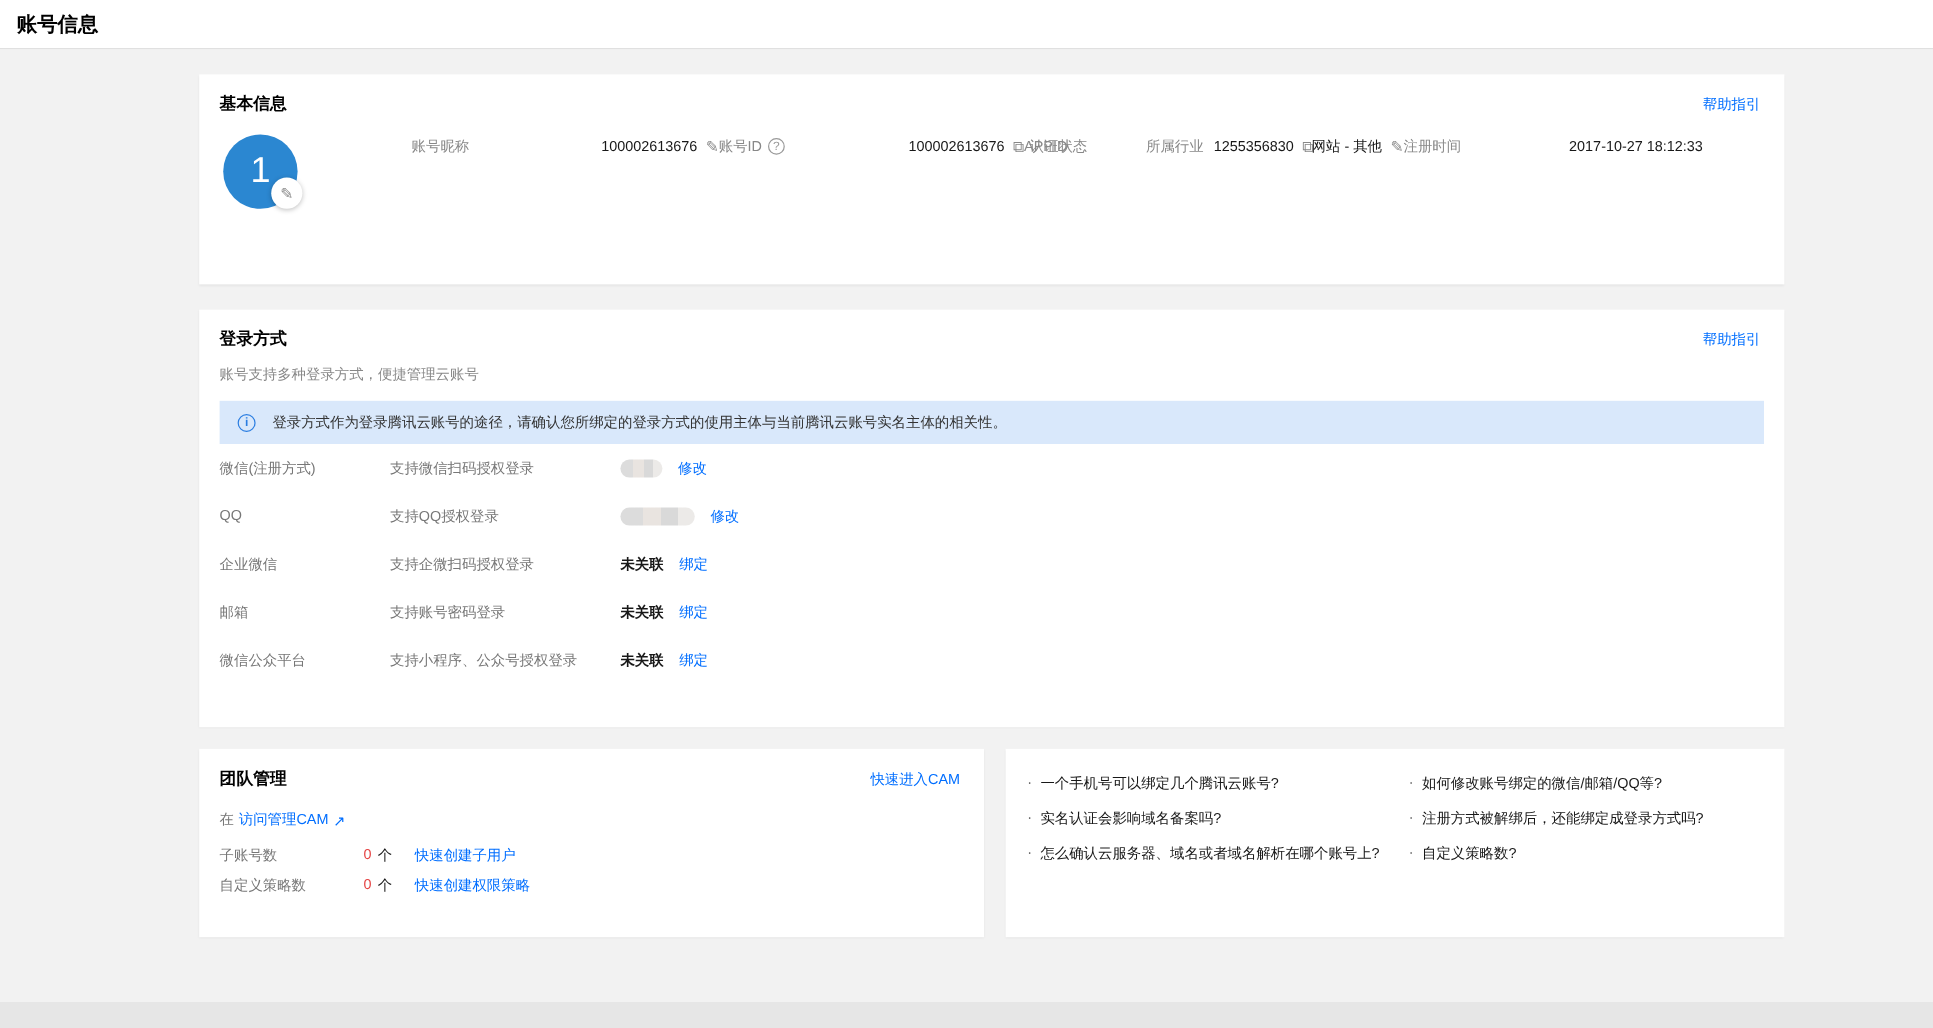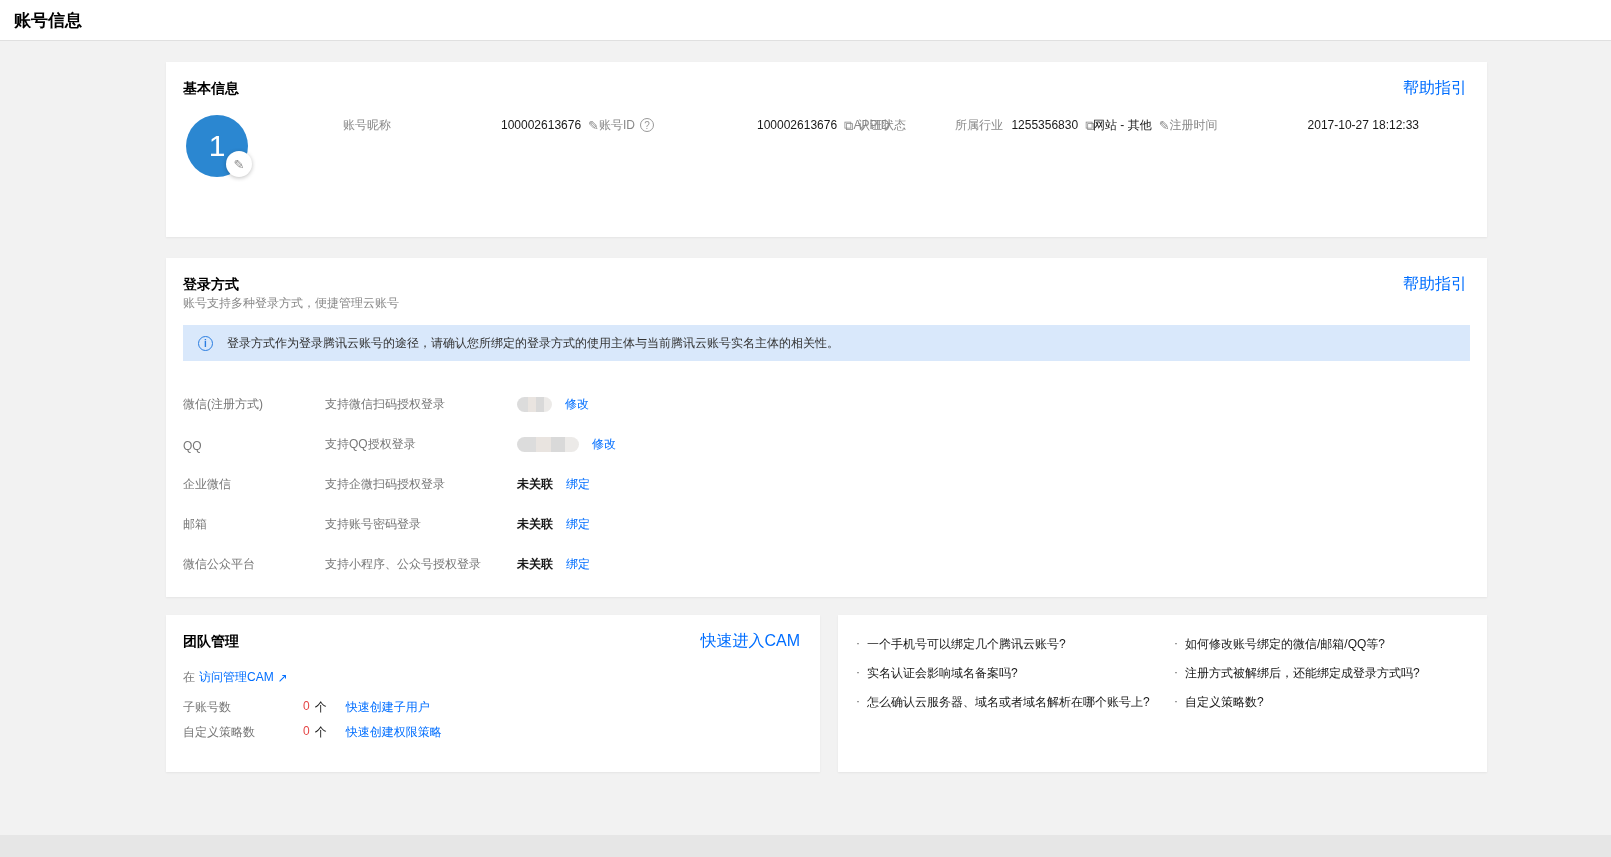--- a/index.html
+++ b/index.html
@@ -15,21 +15,21 @@
   .topbar { height:41px; background:#fff; border-bottom:1px solid #e0e0e0;
     display:flex; align-items:center; padding-left:14px; }
   .page-title { font-size:17px; font-weight:bold; color:#000; }
 
   
   .content { position:absolute; left:166px; top:62px; width:1321px; }
   .card { background:#fff; box-shadow:0 1px 2px rgba(0,0,0,.06); }
   .card-head { display:flex; justify-content:space-between; align-items:center;
     padding:16px 20px 0 17px; }
   .card-title { font-size:14px; font-weight:bold; color:#000; }
-  .help-link { font-size:16px; }
+  .help-link { font-size:12px; }
 
   
   .card-basic { height:175px; margin-bottom:21px; }
   .basic-body { display:flex; padding:6px 20px 16px 20px; }
   .avatar-wrap { width:157px; position:relative; }
   .avatar { width:62px; height:62px; border-radius:50%; background:#2b87d1;
     color:#fff; font-size:30px; display:flex; align-items:center; justify-content:center;
     margin-top:10px; position:relative; }
   .avatar-edit { position:absolute; right:91px; top:46px; width:26px; height:26px;
     background:#fff; border-radius:50%; box-shadow:0 1px 4px rgba(0,0,0,.25);
@@ -45,28 +45,28 @@
   .icon { color:#888; font-size:13px; line-height:1; cursor:pointer; }
   .qmark { width:14px; height:14px; border:1px solid #999; border-radius:50%;
     color:#999; font-size:10px; display:inline-flex; align-items:center; justify-content:center;
     cursor:pointer; }
   .green { color:#0abf5b; }
   .auth-line { display:flex; align-items:center; gap:4px; flex-wrap:nowrap; white-space:nowrap; }
   .auth-line .modify { margin-left:6px; }
 
   
   .card-login { margin-bottom:18px; padding-bottom:24px; }
-  .subtitle { color:#888; padding:0 17px; margin-top:0; }
+  .subtitle { color:#888; padding:0 17px; margin-top:12px; }
   .banner { margin:13px 17px 0 17px; background:#d9e8fb; height:36px;
     display:flex; align-items:center; padding:0 15px; color:#333; }
   .info-icon { width:15px; height:15px; border:1px solid #2a7de1; border-radius:50%;
     color:#2a7de1; font-size:10px; font-weight:bold; font-style:normal;
     display:inline-flex; align-items:center; justify-content:center; margin-right:14px; flex:none; }
   .login-rows { padding:12px 17px 0 17px; }
-  .lrow { height:40px; display:flex; align-items:flex-end; }
+  .lrow { height:40px; display:flex; align-items:flex-start; }
   .lname { width:142px; color:#777; }
   .ldesc { width:192px; color:#777; }
   .lvalue { display:flex; align-items:center; gap:13px; }
   .status-bold { font-weight:bold; color:#181818; }
   .mask { height:15px; border-radius:8px;
     background:linear-gradient(90deg,#dcdcdc 0 30%,#e9e4e0 30% 55%,#d9d9d9 55% 78%,#eceae8 78% 100%); }
   .mask-sm { width:35px; }
   .mask-lg { width:62px; }
 
   

